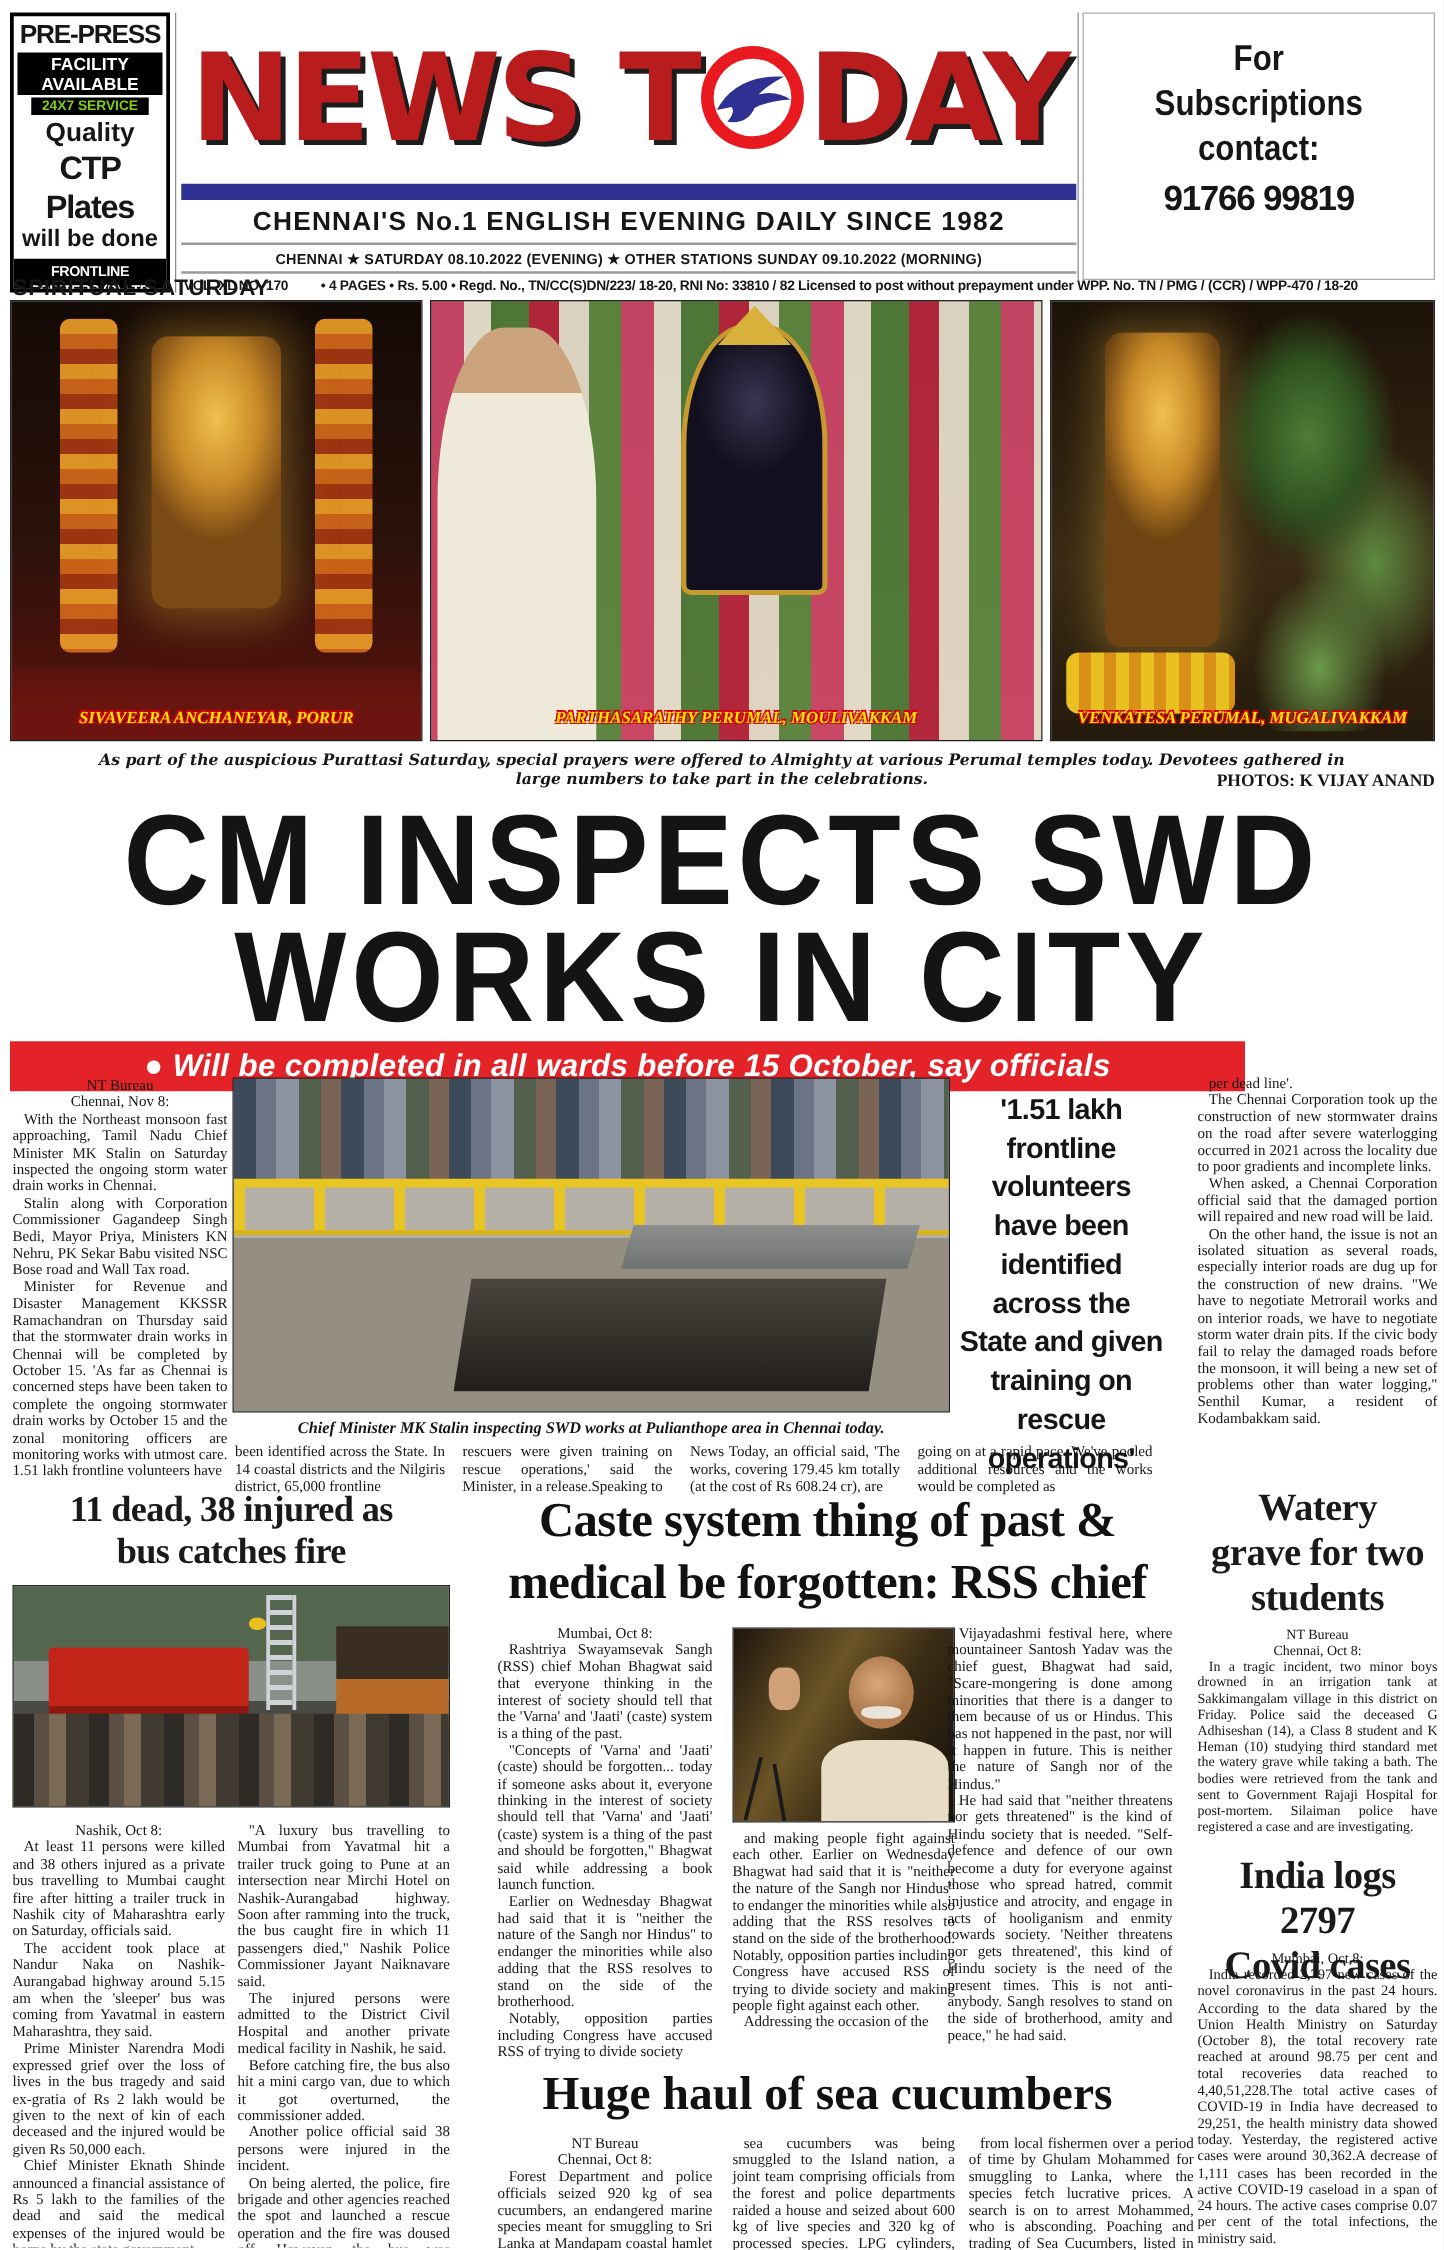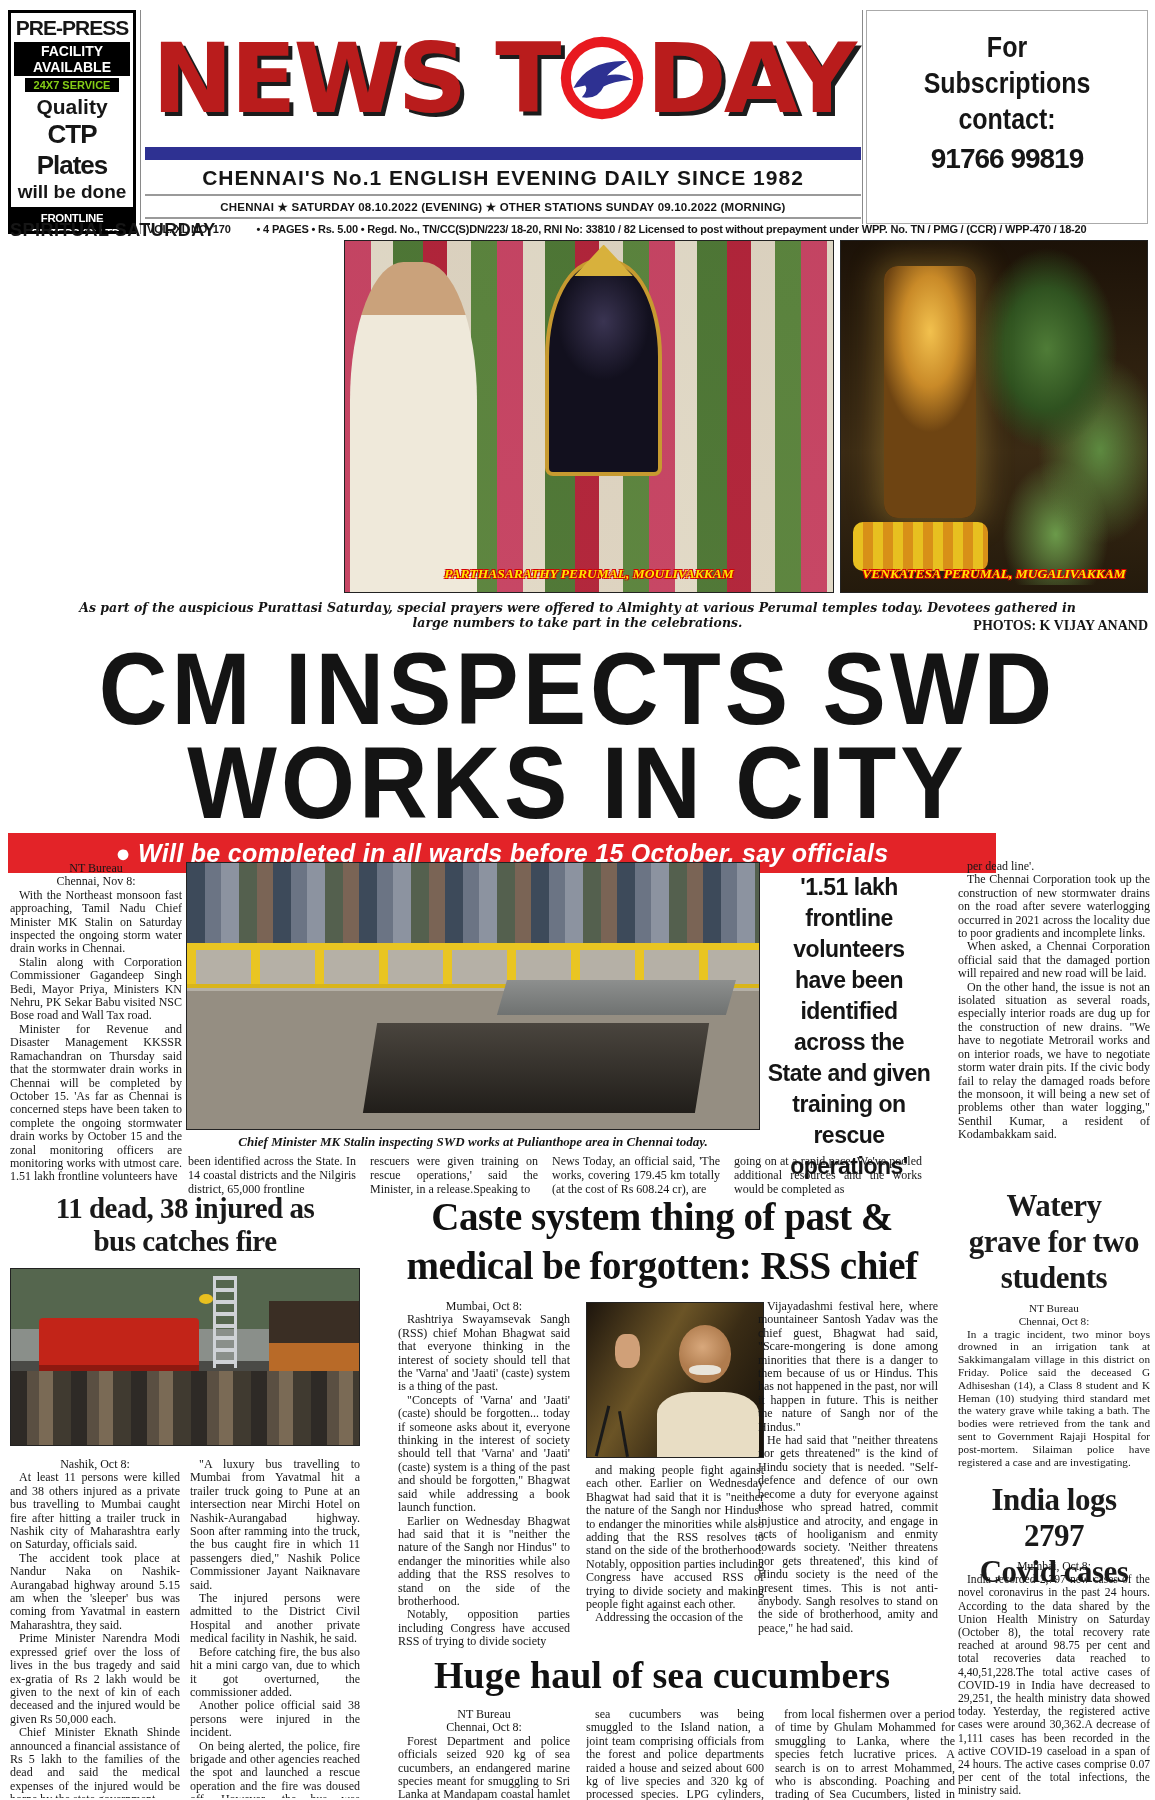--- a/index.html
+++ b/index.html
@@ -113,20 +113,27 @@
 
   <div class="abs subs-box" style="left:866px;top:10px;width:282px;height:214px;padding-top:18px">
     <div class="s-line">For</div>
     <div class="s-line">Subscriptions</div>
     <div class="s-line">contact:</div>
     <div class="subs-phone">91766 99819</div>
   </div>
 
   <div class="abs section-kicker" style="left:10px;top:220px">SPIRITUAL SATURDAY</div>
 
+  <div class="photo" style="left:8px;top:240px;width:330px;height:353px;background:linear-gradient(180deg,#140a06 0%,#2b120a 55%,#4a120c 82%,#701712 100%)">
+    <div class="abs" style="left:12%;top:4%;width:14%;height:76%;border-radius:8px;opacity:.9;background:repeating-linear-gradient(180deg,#f0a028 0 12px,#d86a1a 12px 24px,#a83812 24px 36px)"></div>
+    <div class="abs" style="left:74%;top:4%;width:14%;height:76%;border-radius:8px;opacity:.9;background:repeating-linear-gradient(180deg,#f0a028 0 12px,#d86a1a 12px 24px,#a83812 24px 36px)"></div>
+    <div class="abs" style="left:34%;top:8%;width:32%;height:62%;border-radius:14px;background:radial-gradient(60% 45% at 50% 30%,#f2c14e 0%,#c98a28 55%,#7a4a14 100%);box-shadow:0 0 34px 10px rgba(240,180,60,.35)"></div>
+    <div class="abs" style="left:0;bottom:0;width:100%;height:16%;background:linear-gradient(180deg,rgba(122,20,14,.2),#6e1410)"></div>
+    <div class="photo-cap">SIVAVEERA ANCHANEYAR, PORUR</div>
+  </div>
 
   <div class="photo" style="left:344px;top:240px;width:490px;height:353px;background:linear-gradient(180deg,#3a2a20,#6b5340)">
     <div class="abs" style="inset:0;opacity:.92;background:repeating-linear-gradient(90deg,#cf4668 0 26px,#ece5d2 26px 48px,#4f7c37 48px 78px,#b9243c 78px 102px,#e8dfcc 102px 126px,#5d8a40 126px 152px)"></div>
     <div class="abs" style="left:1%;top:6%;width:26%;height:94%;border-radius:42% 42% 0 0;background:linear-gradient(180deg,#caa27b 0 16%,#efe9da 16% 100%)"></div>
     <div class="abs" style="left:41%;top:5%;width:24%;height:62%;border-radius:45% 45% 8px 8px;border:4px solid #c79a30;background:radial-gradient(60% 40% at 50% 28%,#3a3452 0%,#12101e 70%)"></div>
     <div class="abs" style="left:47%;top:1%;width:12%;height:9%;background:#d8b13c;clip-path:polygon(50% 0,100% 100%,0 100%)"></div>
     <div class="photo-cap">PARTHASARATHY PERUMAL, MOULIVAKKAM</div>
   </div>
 
   <div class="photo" style="left:840px;top:240px;width:308px;height:353px;background:linear-gradient(180deg,#1c1208,#3a2a14 60%,#241a0c)">

